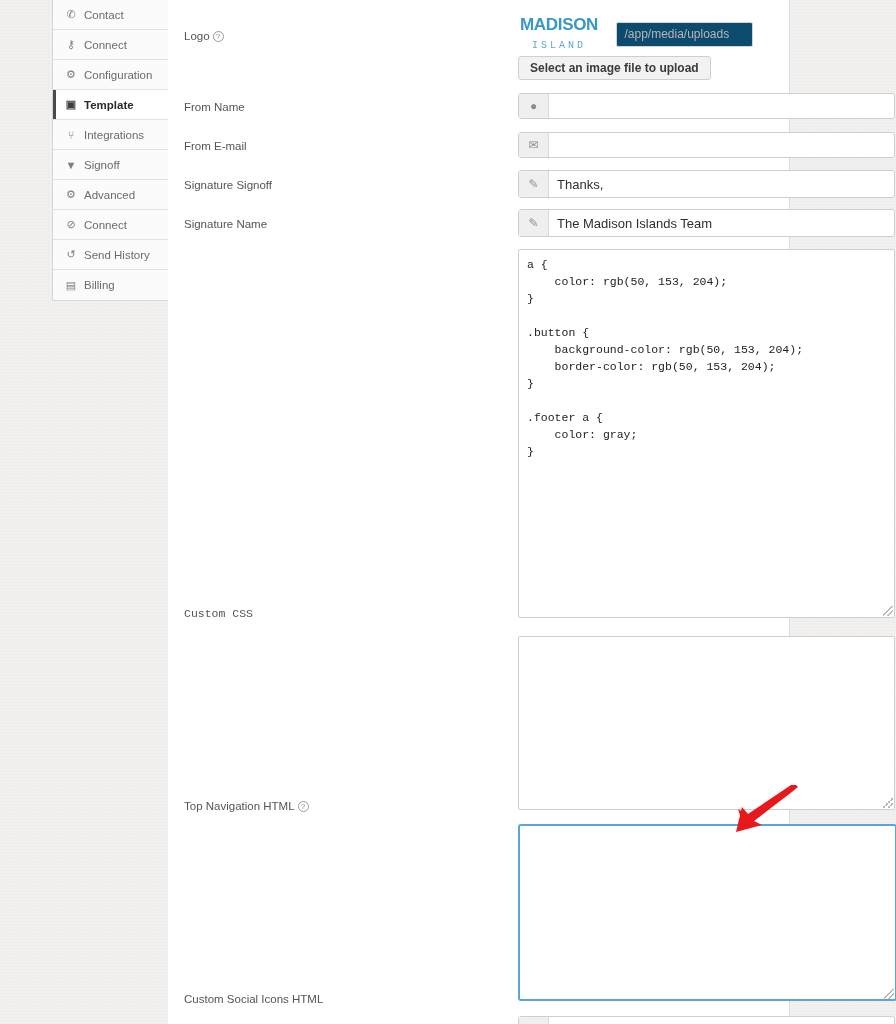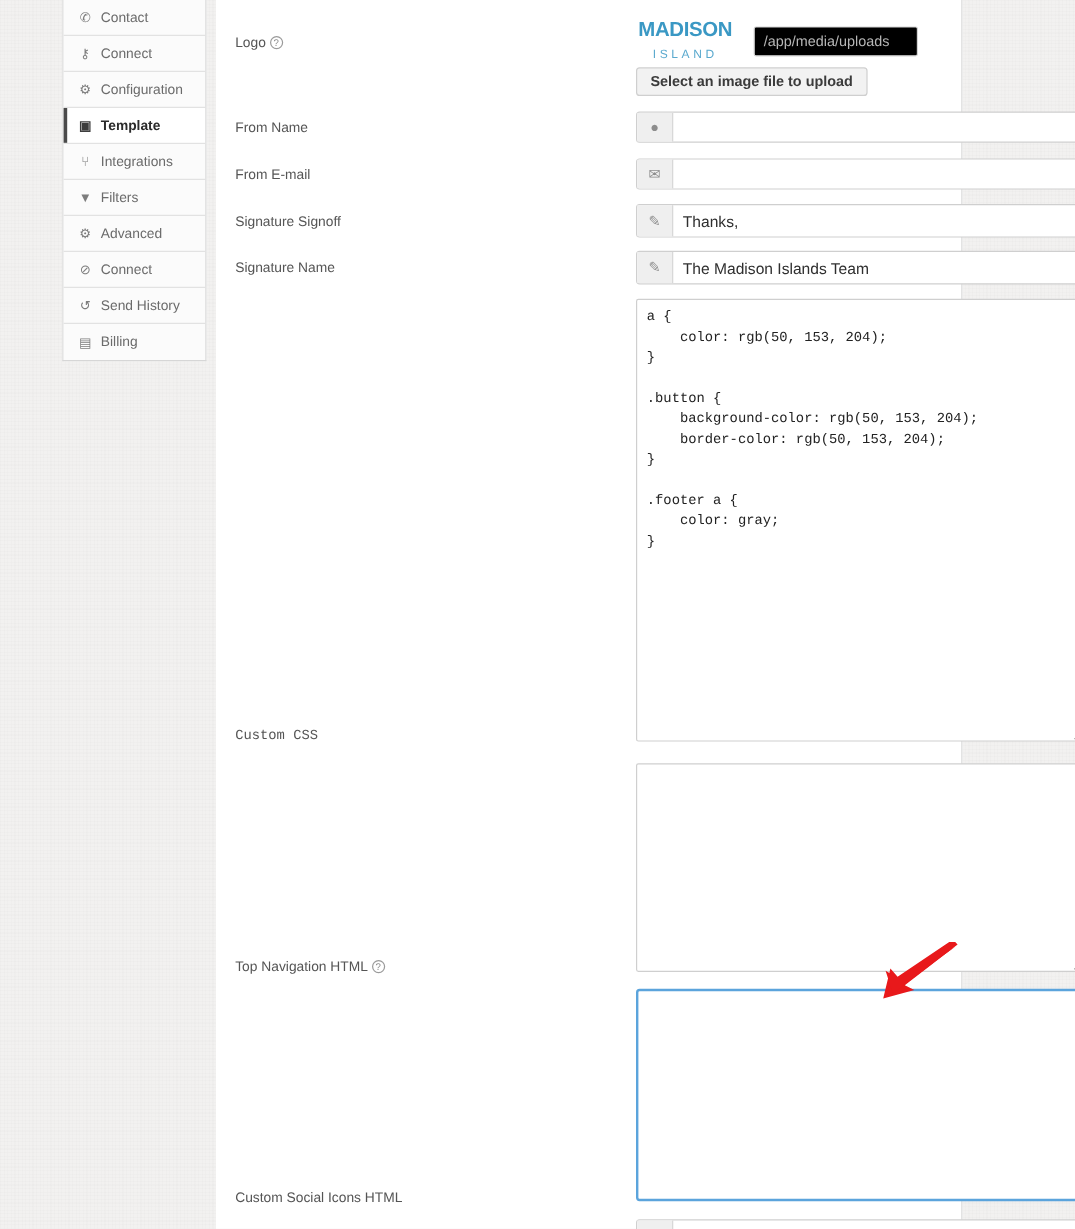--- a/index.html
+++ b/index.html
@@ -67,21 +67,21 @@
     position: absolute;
     left: 0; top: 0; bottom: 0;
     width: 3px;
     background: #4a4a4a;
   }
   .side-item.active .s-icon { color: #3d3d3d; }
 
   
   .main {
     position: absolute;
-    left: 180px; top: 0;
+    left: 168px; top: 0;
     width: 622px;
     height: 1024px;
     background: #ffffff;
     border-right: 1px solid #dcdcdc;
     padding-left: 17px;
   }
 
   .row {
     position: absolute;
     left: 0;
@@ -126,28 +126,29 @@
     font-weight: bold;
     color: #3a98c4;
     letter-spacing: -0.3px;
     line-height: 18px;
   }
   .logo-sub {
     font-size: 10px;
     letter-spacing: 3px;
     color: #5aa9ce;
     line-height: 12px;
+    font-family: Liberation Mono, monospace;
   }
   .path-box {
     display: inline-block;
     vertical-align: middle;
     margin-left: 12px;
     width: 137px; height: 25px;
     border: 1px solid #d4d4d4;
-    background: #000000;
+    background: #0c4a6e;
     border-radius: 2px;
     font-size: 12px;
     color: #b6b6b6;
     line-height: 23px;
     padding-left: 7px;
   }
   .upload-btn {
     position: absolute;
     left: 350px; top: 56px;
     height: 24px;
@@ -255,21 +256,21 @@
     <div class="side-item active">
       <span class="s-icon">▣</span>
       <span>Template</span>
     </div>
     <div class="side-item">
       <span class="s-icon">⑂</span>
       <span>Integrations</span>
     </div>
     <div class="side-item">
       <span class="s-icon">▼</span>
-      <span>Filters</span>
+      <span>Signoff</span>
     </div>
     <div class="side-item">
       <span class="s-icon">⚙</span>
       <span>Advanced</span>
     </div>
     <div class="side-item">
       <span class="s-icon">⊘</span>
       <span>Connect</span>
     </div>
     <div class="side-item">

